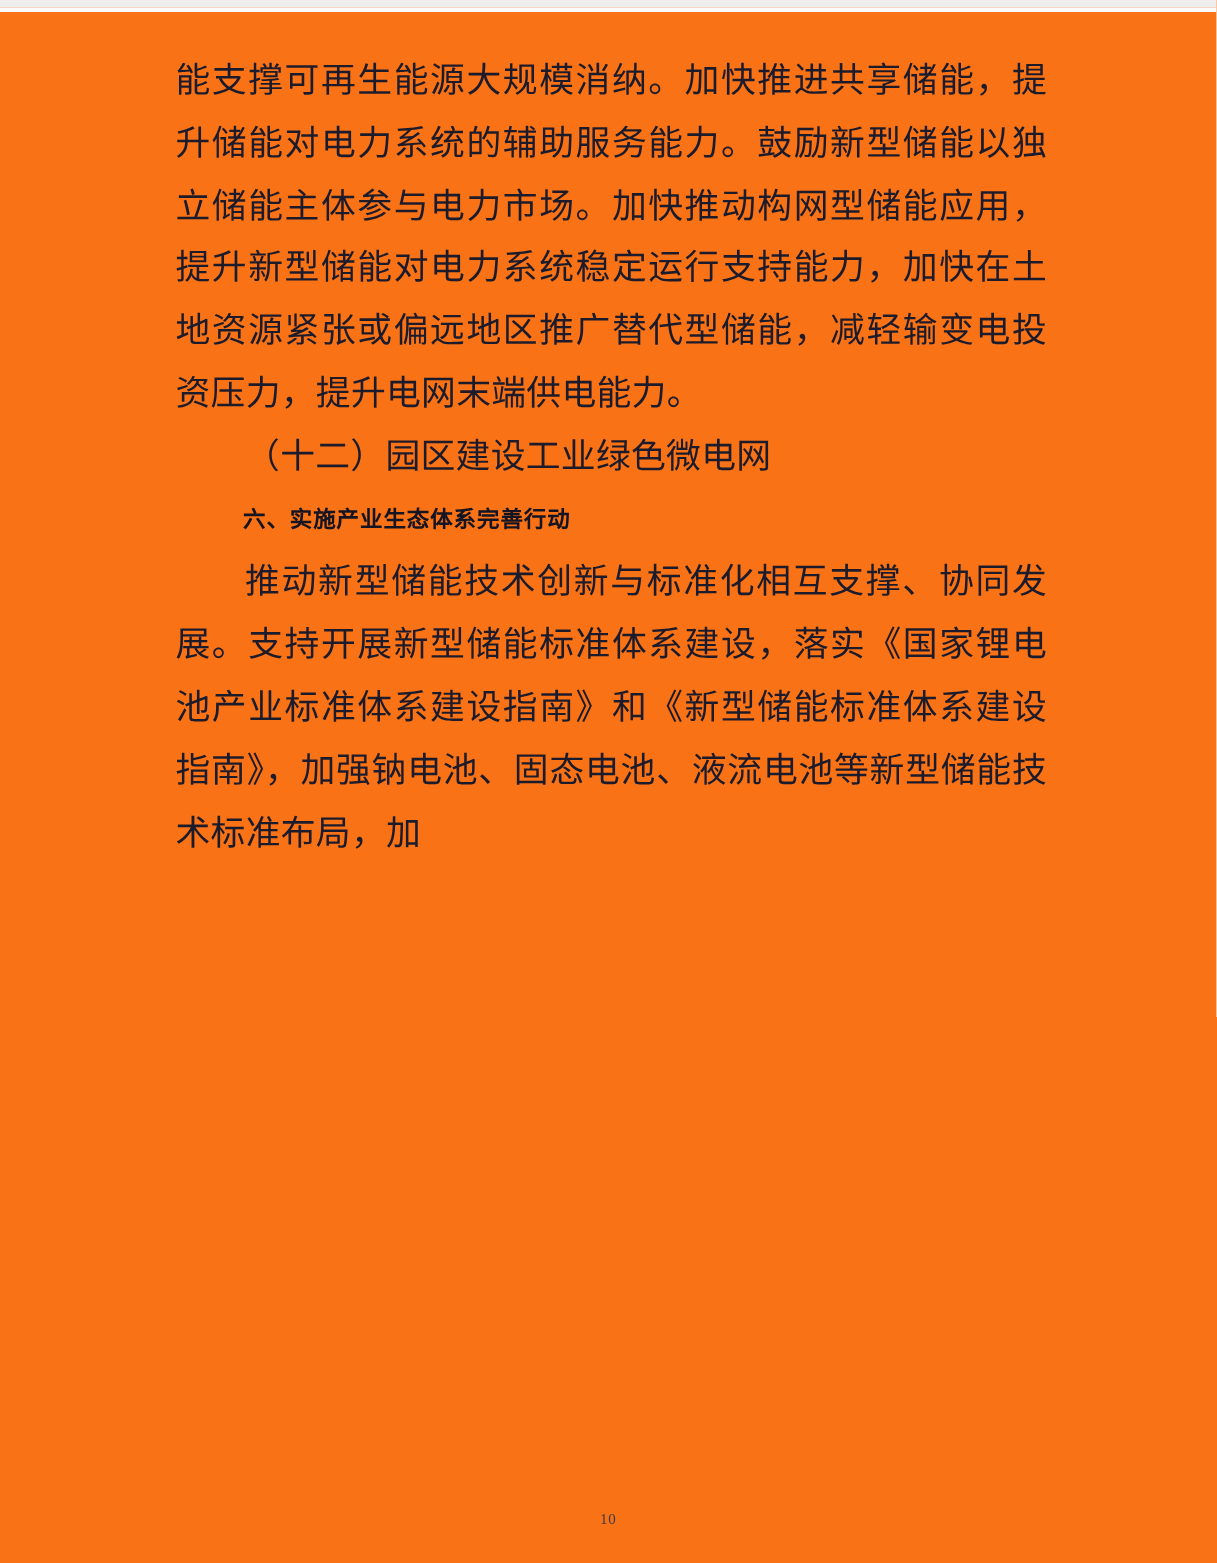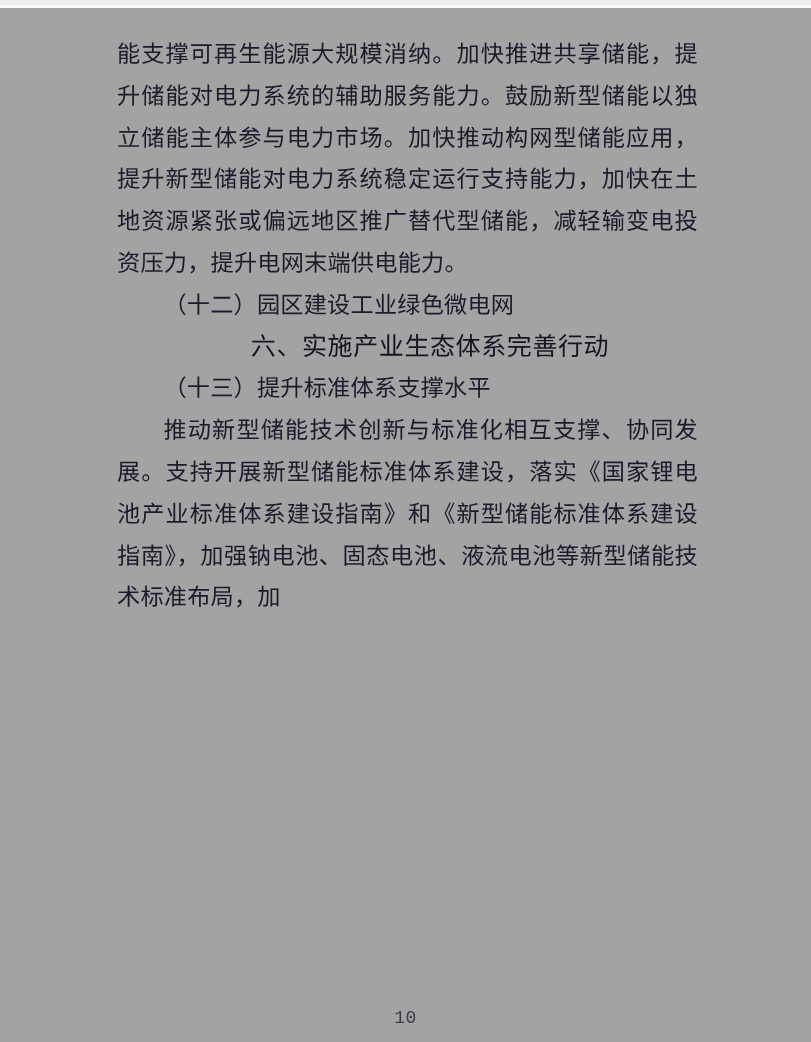--- a/index.html
+++ b/index.html
@@ -10,21 +10,21 @@
   }
 
   body {
     font-family: "DejaVu Serif", "Liberation Serif", serif;
   }
 
   #page {
     position: relative;
     width: 811px;
     height: 1042px;
-    background: #a3a3a3;
+    background: #f97316;
     overflow: hidden;
     box-sizing: border-box;
   }
 
   
   .top-band {
     position: absolute;
     top: 0;
     left: 0;
     width: 811px;
@@ -75,38 +75,37 @@
     color: #1b1b2c;
     text-indent: 46.4px;
     letter-spacing: 0.2px;
     white-space: nowrap;
   }
 
   
   .heading {
     margin: 0;
     font-family: "DejaVu Sans", "Liberation Sans", sans-serif;
-    font-size: 25px;
-    font-weight: 400;
+    font-size: 15px;
+    font-weight: 700;
     line-height: 41.8px;
     color: #141422;
     text-indent: 45px;
     letter-spacing: 0.6px;
     white-space: nowrap;
-    text-align: center;
   }
 
   .page-number {
     position: absolute;
     left: 0;
     top: 1008px;
     width: 811px;
     text-align: center;
-    font-family: Liberation Mono, monospace;
-    font-size: 18px;
+    font-family: Liberation Serif, serif;
+    font-size: 10px;
     color: #3a3a4a;
     letter-spacing: 0.5px;
   }
 </style>
 </head>
 <body>
 
 <div id="page">
 
   <div class="top-band"></div>
@@ -114,21 +113,20 @@
 
   <div class="doc-body">
 
     <p class="para">能支撑可再生能源大规模消纳。加快推进共享储能，提升储能对电力系统的辅助服务能力。鼓励新型储能以独立储能主体参与电力市场。加快推动构网型储能应用，提升新型储能对电力系统稳定运行支持能力，加快在土地资源紧张或偏远地区推广替代型储能，减轻输变电投资压力，提升电网末端供电能力。</p>
 
     <p class="subheading">（十二）园区建设工业绿色微电网</p>
 
 
     <p class="heading">六、实施产业生态体系完善行动</p>
 
-    <p class="subheading">（十三）提升标准体系支撑水平</p>
 
     <p class="para indent">推动新型储能技术创新与标准化相互支撑、协同发展。支持开展新型储能标准体系建设，落实《国家锂电池产业标准体系建设指南》和《新型储能标准体系建设指南》，加强钠电池、固态电池、液流电池等新型储能技术标准布局，加</p>
 
   </div>
 
   <div class="page-number">10</div>
 
 </div>
 
 </body></html>

